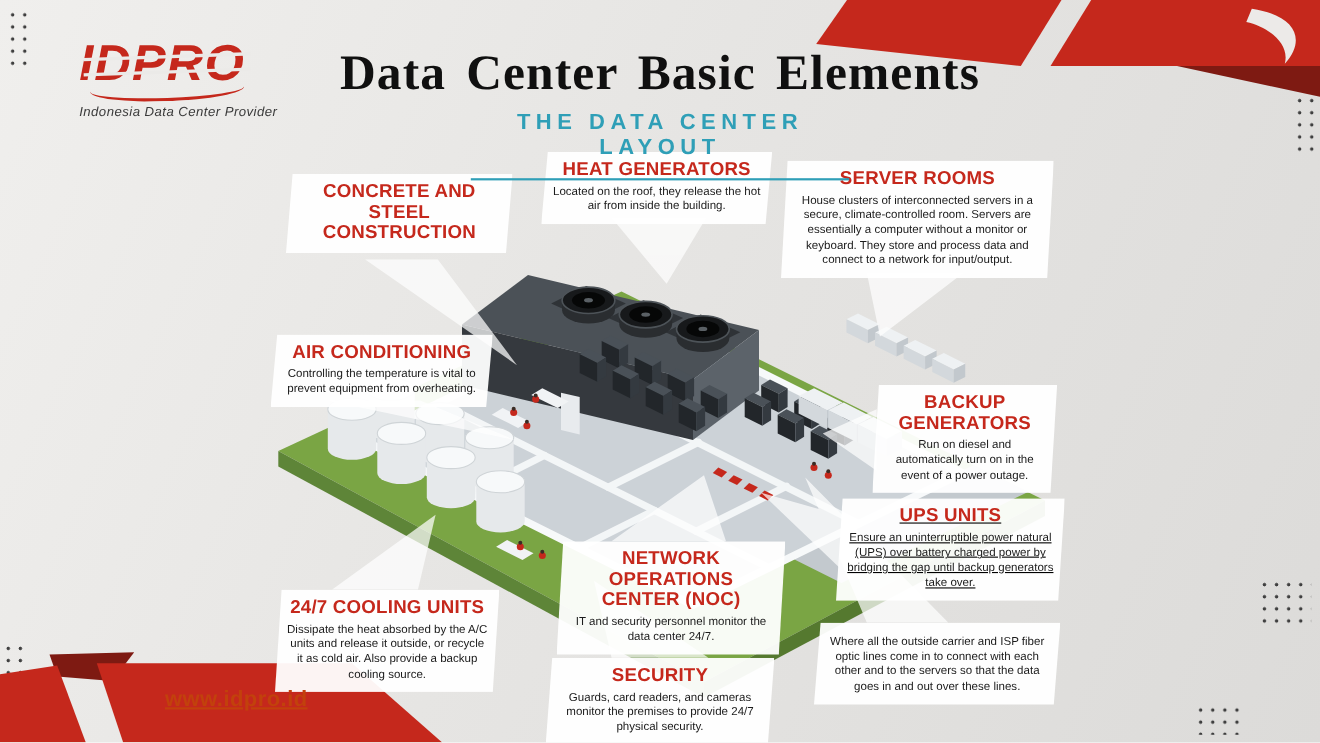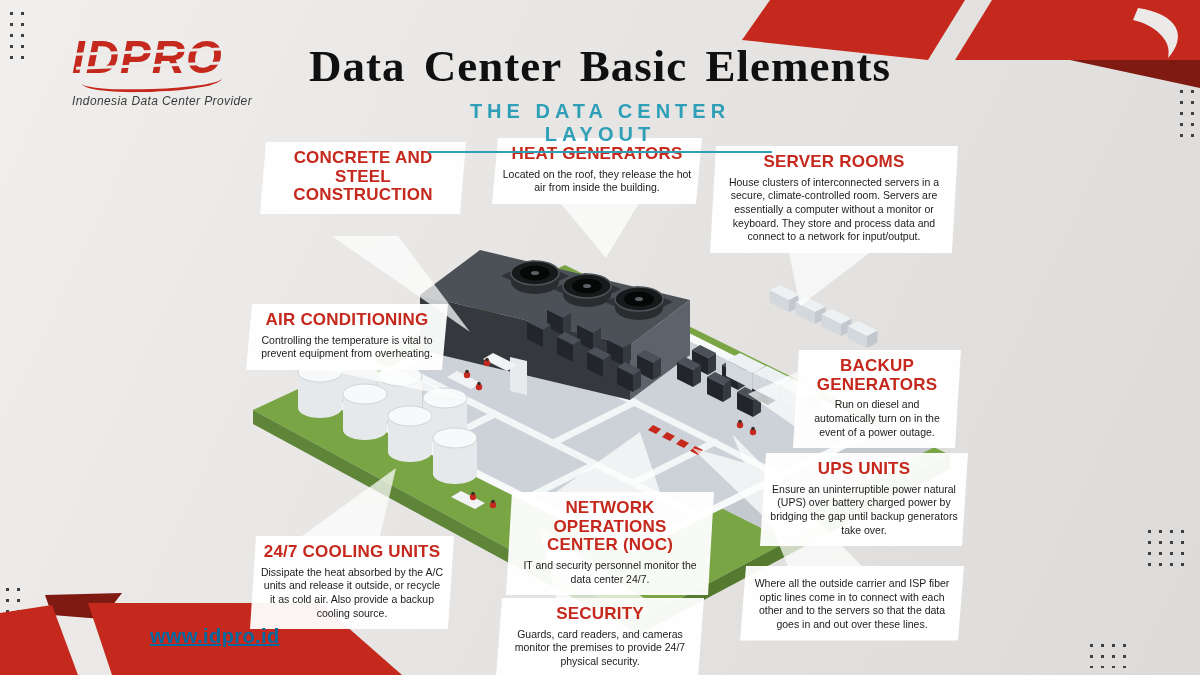--- a/index.html
+++ b/index.html
@@ -33,41 +33,41 @@
 
   
   .page-title {
     position:absolute; left:280px; top:40px; width:640px; z-index:6;
     text-align:center; font-family:Liberation Serif, serif; font-weight:700;
     font-size:45px; color:#101010; letter-spacing:1px; word-spacing:6px;
   }
   .page-subtitle-wrap { position:absolute; left:428px; top:100px; width:344px; text-align:center; z-index:6; }
   .page-subtitle {
     display:inline-block; color:#2f9fb7; font-size:20px; font-weight:600;
-    letter-spacing:5px; padding:0 10px 5px 10px; border-bottom:2px solid #2f9fb7;
+    letter-spacing:5px; padding:0 10px 16px 10px; border-bottom:2px solid #2f9fb7;
   }
 
   
   .scene-wrap { position:absolute; left:235px; top:205px; width:730px; height:440px; z-index:2; }
   .beams { position:absolute; left:0; top:0; width:1200px; height:675px; z-index:3; pointer-events:none; }
 
   
   .callout {
     position:absolute; z-index:4; text-align:center;
     background:rgba(255,255,255,0.95);
     padding:7px 10px 9px 10px;
     clip-path:polygon(6px 0, 100% 0, calc(100% - 6px) 100%, 0 100%);
   }
   .co-title { font-size:17px; font-weight:800; color:#c5281c; line-height:1.1; letter-spacing:.2px; }
   .co-desc { font-size:10.5px; color:#1b1b1b; line-height:1.3; margin-top:4px; font-weight:500; }
 
   
   .website {
     position:absolute; left:150px; top:625px; z-index:7;
-    color:#0369a1; font-size:20px; font-weight:700; letter-spacing:.4px;
+    color:#c2410c; font-size:20px; font-weight:700; letter-spacing:.4px;
     text-decoration:underline; cursor:pointer;
   }
 </style>
 </head>
 <body>
 
 <div class="dots" style="left:6px; top:8px; width:24px; height:58px;"></div>
 <div class="dots" style="left:1176px; top:86px; width:20px; height:54px;"></div>
 <div class="dots" style="left:1144px; top:526px; width:48px; height:46px;"></div>
 <div class="dots" style="left:2px; top:584px; width:22px; height:60px; z-index:1;"></div>
@@ -236,21 +236,21 @@
     <polygon points="298,364 382,364 468,400"></polygon>
     <polygon points="797,372 797,428 748,394"></polygon>
     <polygon points="763,468 763,516 692,448"></polygon>
     <polygon points="302,536 380,536 396,468"></polygon>
     <polygon points="556,492 660,492 640,432"></polygon>
     <polygon points="556,598 644,598 540,528"></polygon>
     <polygon points="788,566 862,566 732,434"></polygon>
   </g>
 </svg>
 
-<div class="callout" style="left:260px; top:142px; width:206px;">
+<div class="callout" style="left:260px; top:158px; width:206px;">
   <div class="co-title">CONCRETE AND STEEL CONSTRUCTION</div>
 </div>
 
 <div class="callout" style="left:492px; top:138px; width:210px;">
   <div class="co-title">HEAT GENERATORS</div>
   <div class="co-desc">Located on the roof, they release the hot air from inside the building.</div>
 </div>
 
 <div class="callout" style="left:710px; top:146px; width:248px;">
   <div class="co-title">SERVER ROOMS</div>
@@ -260,21 +260,21 @@
 <div class="callout" style="left:246px; top:304px; width:202px;">
   <div class="co-title">AIR CONDITIONING</div>
   <div class="co-desc">Controlling the temperature is vital to prevent equipment from overheating.</div>
 </div>
 
 <div class="callout" style="left:793px; top:350px; width:168px;">
   <div class="co-title">BACKUP GENERATORS</div>
   <div class="co-desc">Run on diesel and automatically turn on in the event of a power outage.</div>
 </div>
 
-<div class="callout" style="left:760px; top:453px; width:208px;">
+<div class="callout" style="left:760px; top:453px; width:208px;text-decoration:underline;">
   <div class="co-title">UPS UNITS</div>
   <div class="co-desc">Ensure an uninterruptible power natural (UPS) over battery charged power by bridging the gap until backup generators take over.</div>
 </div>
 
 <div class="callout" style="left:250px; top:536px; width:204px;">
   <div class="co-title">24/7 COOLING UNITS</div>
   <div class="co-desc">Dissipate the heat absorbed by the A/C units and release it outside, or recycle it as cold air. Also provide a backup cooling source.</div>
 </div>
 
 <div class="callout" style="left:506px; top:492px; width:208px;">

